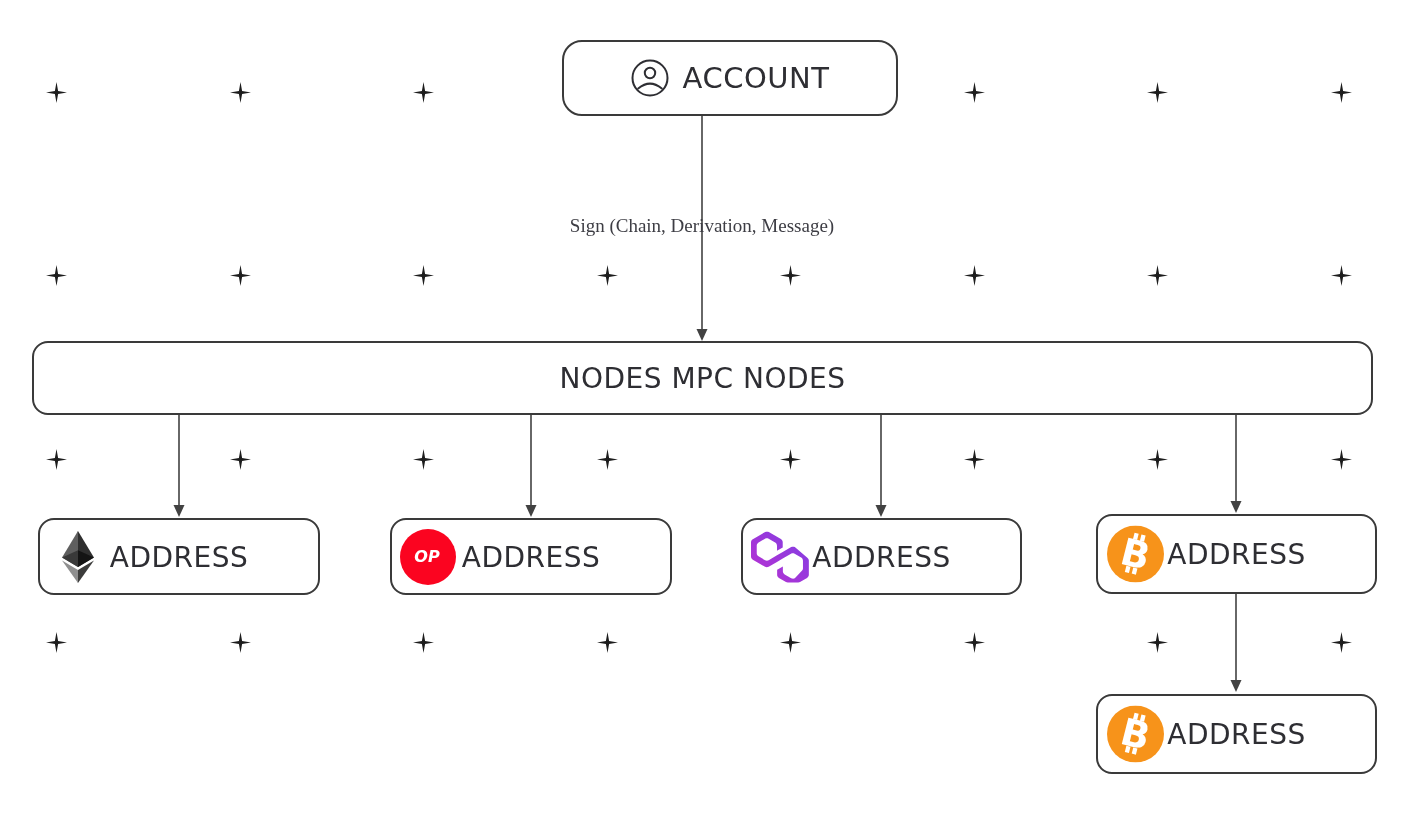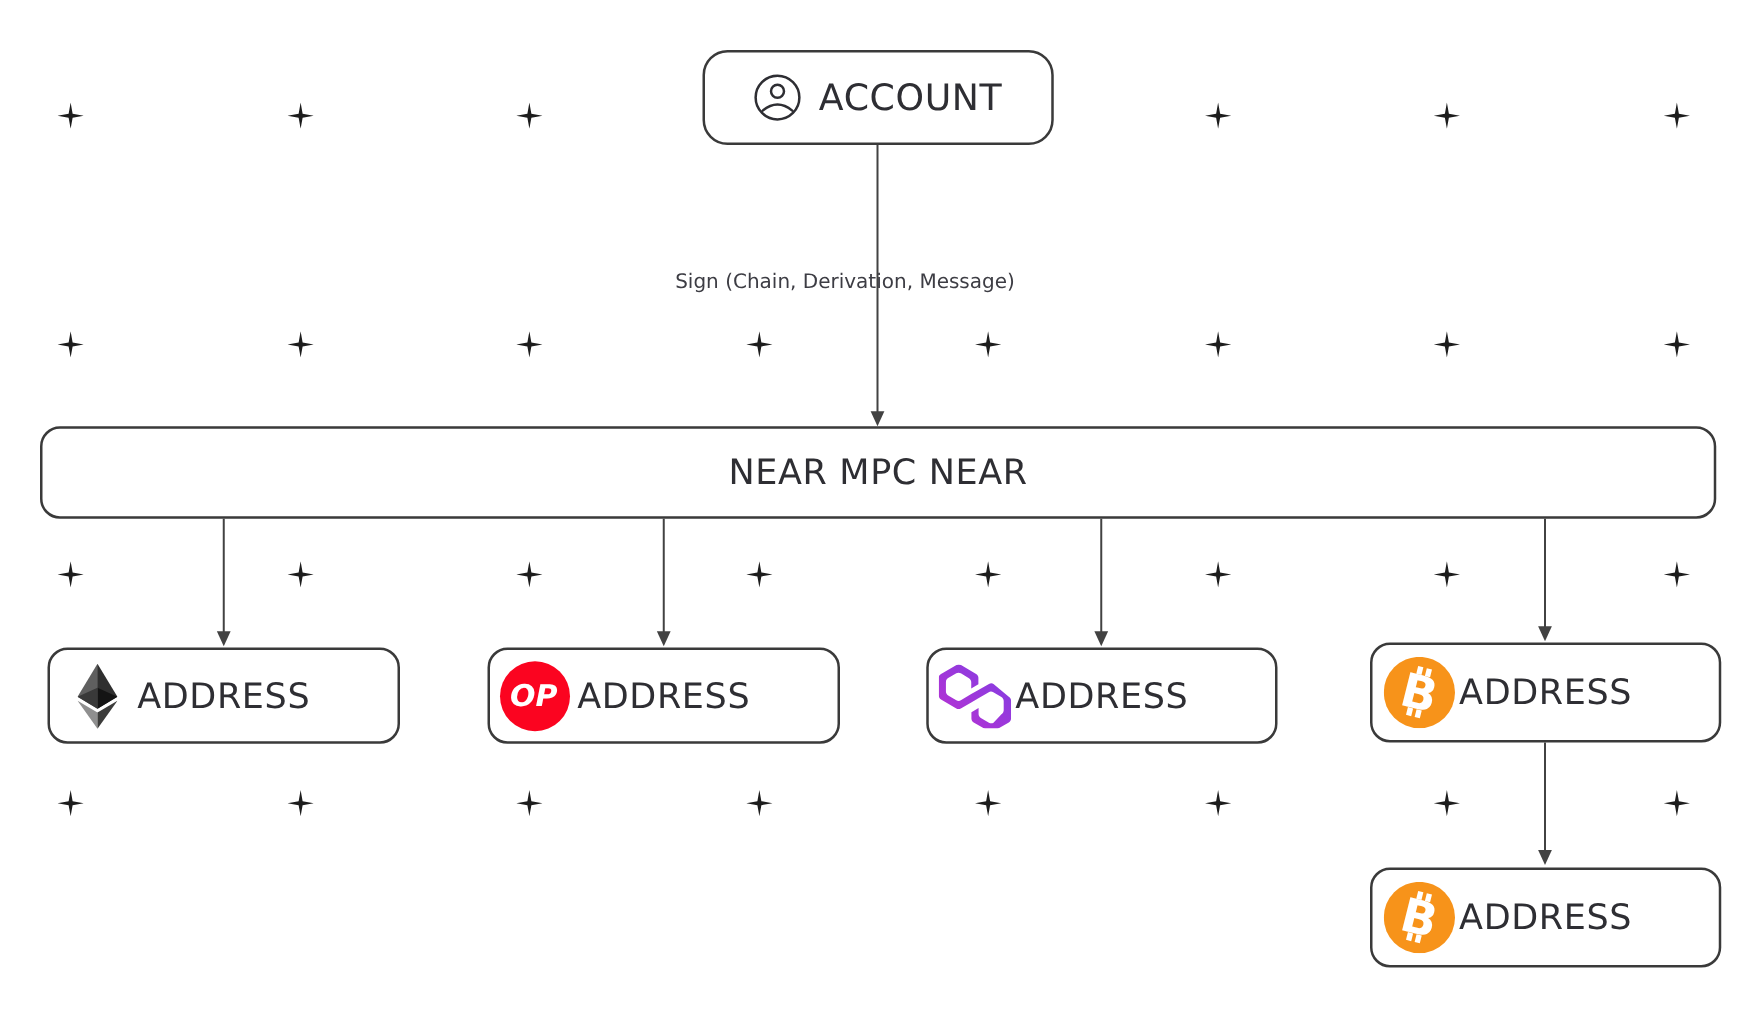--- a/index.html
+++ b/index.html
@@ -15,46 +15,46 @@
   .node-box{
     position:absolute;z-index:3;background:#ffffff;
     border:2px solid #3a3a3a;box-sizing:border-box;
   }
   .box-label{
     position:absolute;left:0;right:0;top:50%;transform:translateY(-50%);
     text-align:center;font-size:28px;letter-spacing:.5px;color:#2e2e33;
     white-space:nowrap;
   }
   .account-box{
-    left:562px;top:40px;width:281px;height:76px;border-radius:20px;
+    left:562px;top:40px;width:336px;height:76px;border-radius:20px;
     display:flex;align-items:center;justify-content:center;gap:14px;
   }
   .account-box .acct-label{font-size:29px;letter-spacing:.5px;color:#2e2e33;}
   .nodes-box{left:32px;top:341px;width:1341px;height:74px;border-radius:16px;}
   .addr-box{border-radius:16px;}
   .addr-eth{left:38px;top:518px;width:282px;height:77px;}
   .addr-op{left:390px;top:518px;width:282px;height:77px;}
   .addr-poly{left:741px;top:518px;width:281px;height:77px;}
   .addr-btc1{left:1096px;top:514px;width:281px;height:80px;}
   .addr-btc2{left:1096px;top:694px;width:281px;height:80px;}
   .chain-icon{position:absolute;top:50%;transform:translateY(-50%);}
   .icon-eth{left:22px;width:32px;height:52px;}
   .icon-op{
     left:8px;width:56px;height:56px;border-radius:50%;background:#FB0420;
     display:flex;align-items:center;justify-content:center;
   }
   .icon-op .op-text{
-    color:#ffffff;font-size:24px;font-weight:bold;font-style:italic;
+    color:#ffffff;font-size:16px;font-weight:bold;font-style:italic;
     letter-spacing:0px;transform:translateX(-1px);
   }
   .icon-poly{left:8px;width:58px;height:51px;}
   .icon-btc{left:9px;width:57px;height:57px;}
   .sign-label{
-    position:absolute;z-index:4;left:676px;top:215px;transform:translateX(-50%);
-    font-size:16px;color:#3d3d44;white-space:nowrap;
+    position:absolute;z-index:4;left:702px;top:215px;transform:translateX(-50%);
+    font-size:19px;color:#3d3d44;white-space:nowrap;font-family:Liberation Serif, serif;
   }
 </style>
 </head>
 <body>
 
 <div class="stage">
 
   <div class="plus-grid" id="plusGrid">
       <svg viewBox="0 0 21 21" class="plus" style="left: 45.5px; top: 81.5px;">
         <path d="M10.5 0 L12.1 8.9 L21 10.5 L12.1 12.1 L10.5 21 L8.9 12.1 L0 10.5 L8.9 8.9 Z" fill="#1d1d1d"></path>
@@ -178,21 +178,21 @@
       <circle cx="19" cy="19" r="17.5"></circle>
       <circle cx="19" cy="14" r="5.2"></circle>
       <path d="M7.2 29.5 Q19 19.8 30.8 29.5"></path>
     </svg>
     <span class="acct-label">ACCOUNT</span>
   </div>
 
   <div class="sign-label">Sign (Chain, Derivation, Message)</div>
 
   <div class="node-box nodes-box">
-    <span class="box-label">NEAR MPC NEAR</span>
+    <span class="box-label">NODES MPC NODES</span>
   </div>
 
   <div class="node-box addr-box addr-eth">
     <svg class="chain-icon icon-eth" viewBox="0 0 256 417">
       <polygon fill="#2f2f2f" points="127.9,0 125.2,9.5 125.2,285.2 127.9,287.9 255.9,212.3"></polygon>
       <polygon fill="#5f5f5f" points="127.9,0 0,212.3 127.9,287.9"></polygon>
       <polygon fill="#3C3C3B" points="127.9,312.2 126.4,314.1 126.4,412.3 127.9,416.9 256,236.6"></polygon>
       <polygon fill="#8f8f8f" points="127.9,416.9 127.9,312.2 0,236.6"></polygon>
       <polygon fill="#141414" points="127.9,287.9 255.9,212.3 127.9,154.2"></polygon>
       <polygon fill="#393939" points="0,212.3 127.9,287.9 127.9,154.2"></polygon>

